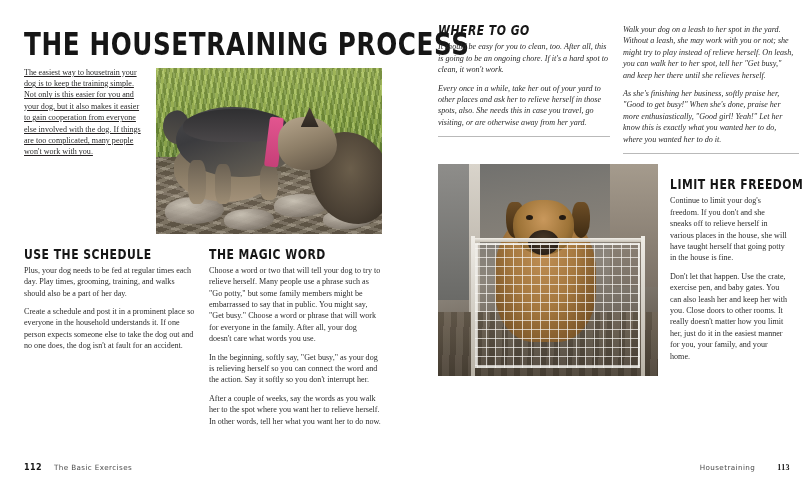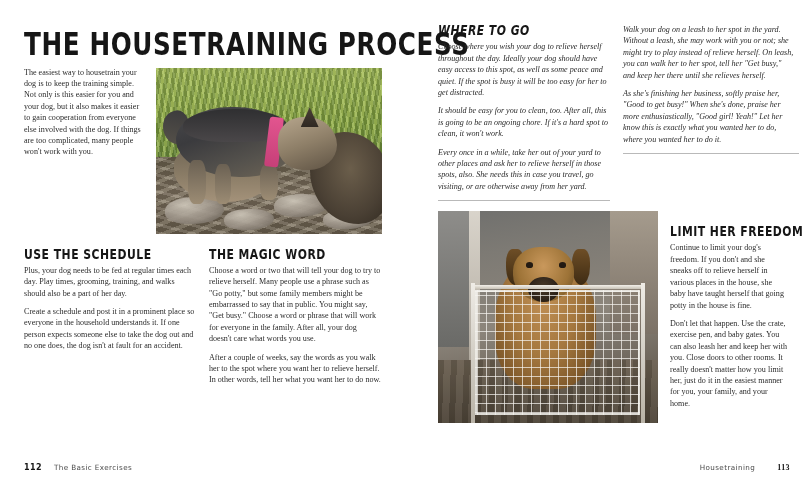--- a/index.html
+++ b/index.html
@@ -66,20 +66,21 @@
     color: #2b2b2b;
     hyphens: none;
   }
   .col p:last-child { margin-bottom: 0; }
 
   
   .intro-row {
     display: flex;
     gap: 10px;
     align-items: flex-start;
+    text-decoration: underline;
   }
   .intro-col { width: 122px; flex: 0 0 122px; }
 
   .photo {
     position: relative;
     overflow: hidden;
     background: #8a8a7a;
   }
   .photo-dog-grass {
     width: 226px;
@@ -383,36 +384,36 @@
     <div class="two-col">
       <div class="col">
         <h2 class="sec-head">USE THE SCHEDULE</h2>
         <p>Plus, your dog needs to be fed at regular times each day. Play times, grooming, training, and walks should also be a part of her day.</p>
         <p>Create a schedule and post it in a prominent place so everyone in the household understands it. If one person expects someone else to take the dog out and no one does, the dog isn't at fault for an accident.</p>
       </div>
 
       <div class="col">
         <h2 class="sec-head">THE MAGIC WORD</h2>
         <p>Choose a word or two that will tell your dog to try to relieve herself. Many people use a phrase such as "Go potty," but some family members might be embarrassed to say that in public. You might say, "Get busy." Choose a word or phrase that will work for everyone in the family. After all, your dog doesn't care what words you use.</p>
+        <p>In the beginning, softly say, "Get busy," as your dog is relieving herself so you can connect the word and the action. Say it softly so you don't interrupt her.</p>
         <p>After a couple of weeks, say the words as you walk her to the spot where you want her to relieve herself. In other words, tell her what you want her to do now.</p>
       </div>
     </div>
 
     <div class="footer footer-left">
       <span class="folio">112</span>
       <span class="running-head">The Basic Exercises</span>
     </div>
   </div>
 
   <div class="page page-right">
 
     <div class="right-top">
       <div class="col">
         <h2 class="sec-head">WHERE TO GO</h2>
-        <p>Choose where you wish your dog to relieve herself throughout the day. Ideally your dog should have easy access to this spot, as well as some peace and quiet. If the spot is busy it will be too easy for her to get distracted.</p>
         <p>It should be easy for you to clean, too. After all, this is going to be an ongoing chore. If it's a hard spot to clean, it won't work.</p>
         <p>Every once in a while, take her out of your yard to other places and ask her to relieve herself in those spots, also. She needs this in case you travel, go visiting, or are otherwise away from her yard.</p>
         <div class="rule rule-left-col"></div>
       </div>
 
       <div class="col">
         <p>Walk your dog on a leash to her spot in the yard. Without a leash, she may work with you or not; she might try to play instead of relieve herself. On leash, you can walk her to her spot, tell her "Get busy," and keep her there until she relieves herself.</p>
         <p>As she's finishing her business, softly praise her, "Good to get busy!" When she's done, praise her more enthusiastically, "Good girl! Yeah!" Let her know this is exactly what you wanted her to do, where you wanted her to do it.</p>
         <div class="rule rule-right-col"></div>
       </div>
@@ -434,21 +435,21 @@
         <div class="p2-eye" style="left:55%;top:24%;"></div>
         <div class="p2-muzzle"></div>
         <div class="p2-gate"></div>
         <div class="p2-gate-top"></div>
         <div class="p2-gate-post" style="left:15%;"></div>
         <div class="p2-gate-post" style="right:6%;"></div>
       </div>
 
       <div class="col freedom-col">
         <h2 class="sec-head">LIMIT HER FREEDOM</h2>
-        <p>Continue to limit your dog's freedom. If you don't and she sneaks off to relieve herself in various places in the house, she baby have taught herself that going potty in the house is fine.</p>
+        <p>Continue to limit your dog's freedom. If you don't and she sneaks off to relieve herself in various places in the house, she will have taught herself that going potty in the house is fine.</p>
         <p>Don't let that happen. Use the crate, exercise pen, and baby gates. You can also leash her and keep her with you. Close doors to other rooms. It really doesn't matter how you limit her, just do it in the easiest manner for you, your family, and your home.</p>
       </div>
     </div>
 
     <div class="footer footer-right">
       <span class="running-head">Housetraining</span>
       <span class="folio">113</span>
     </div>
   </div>
 

